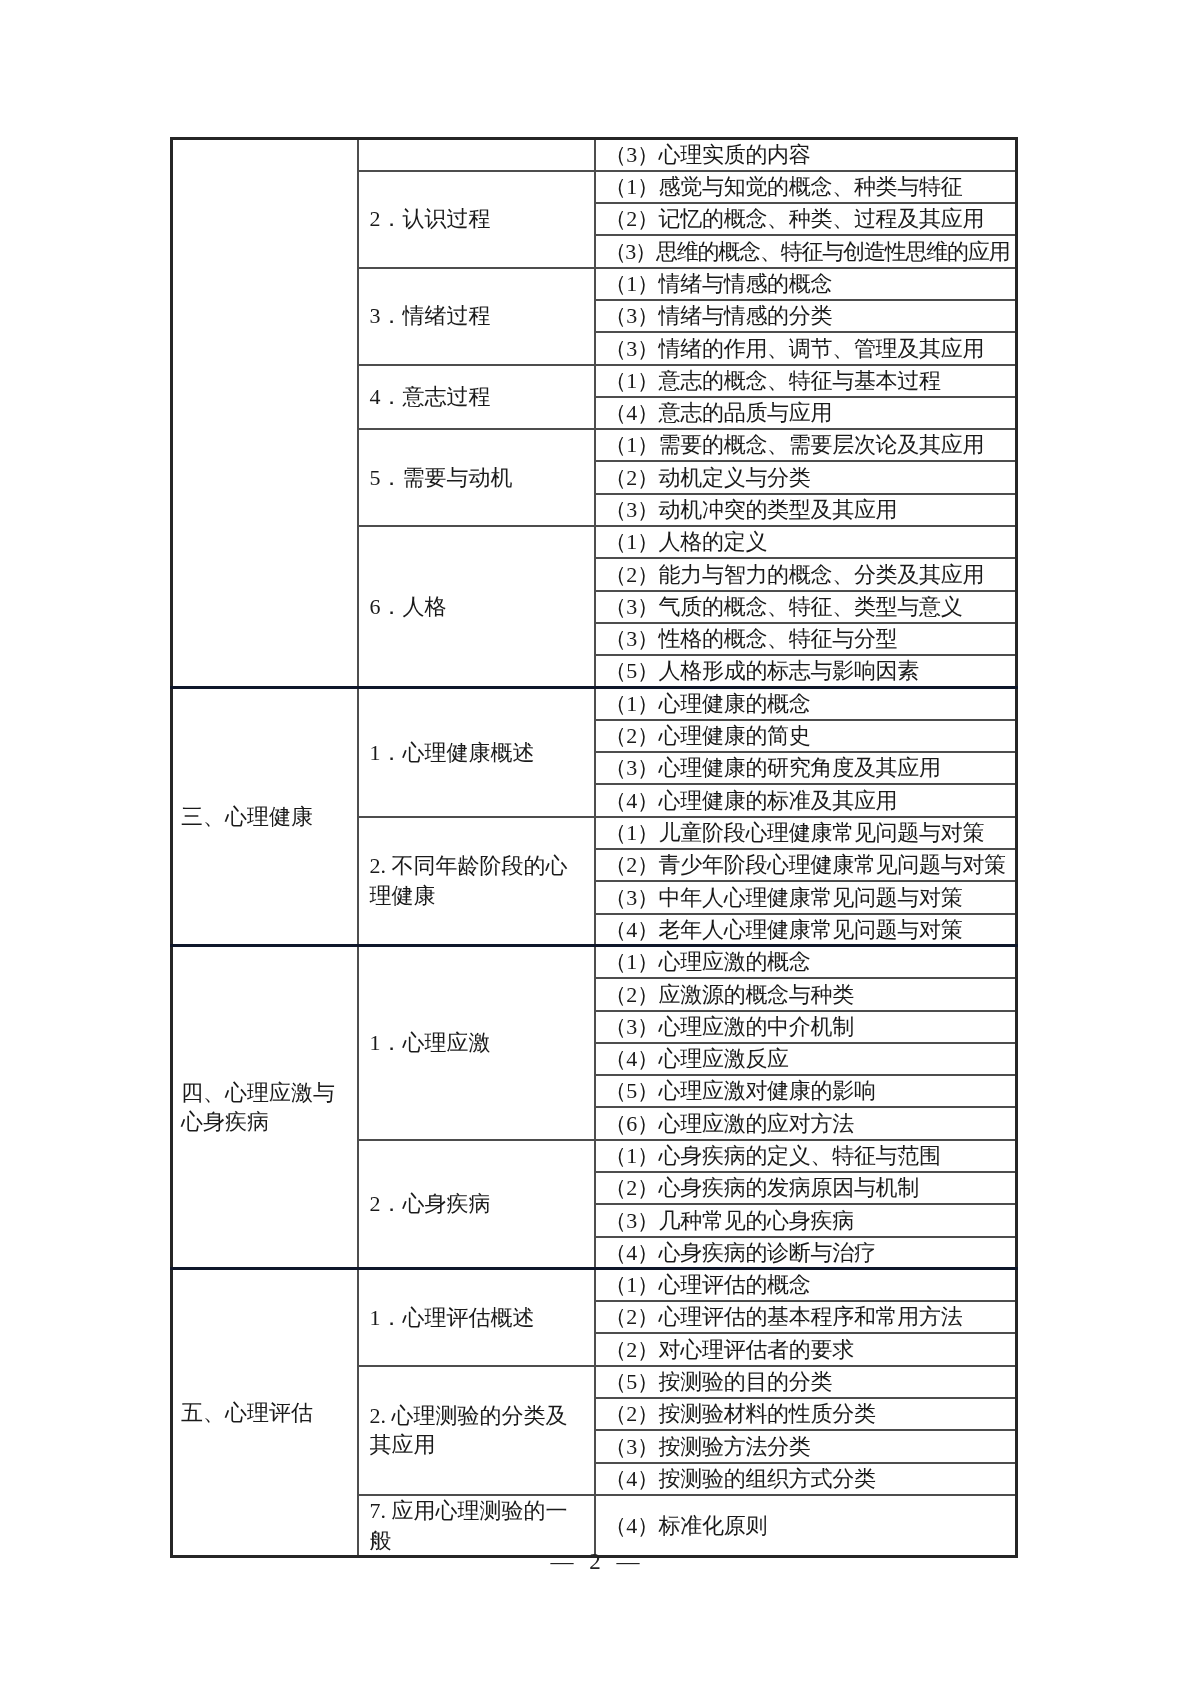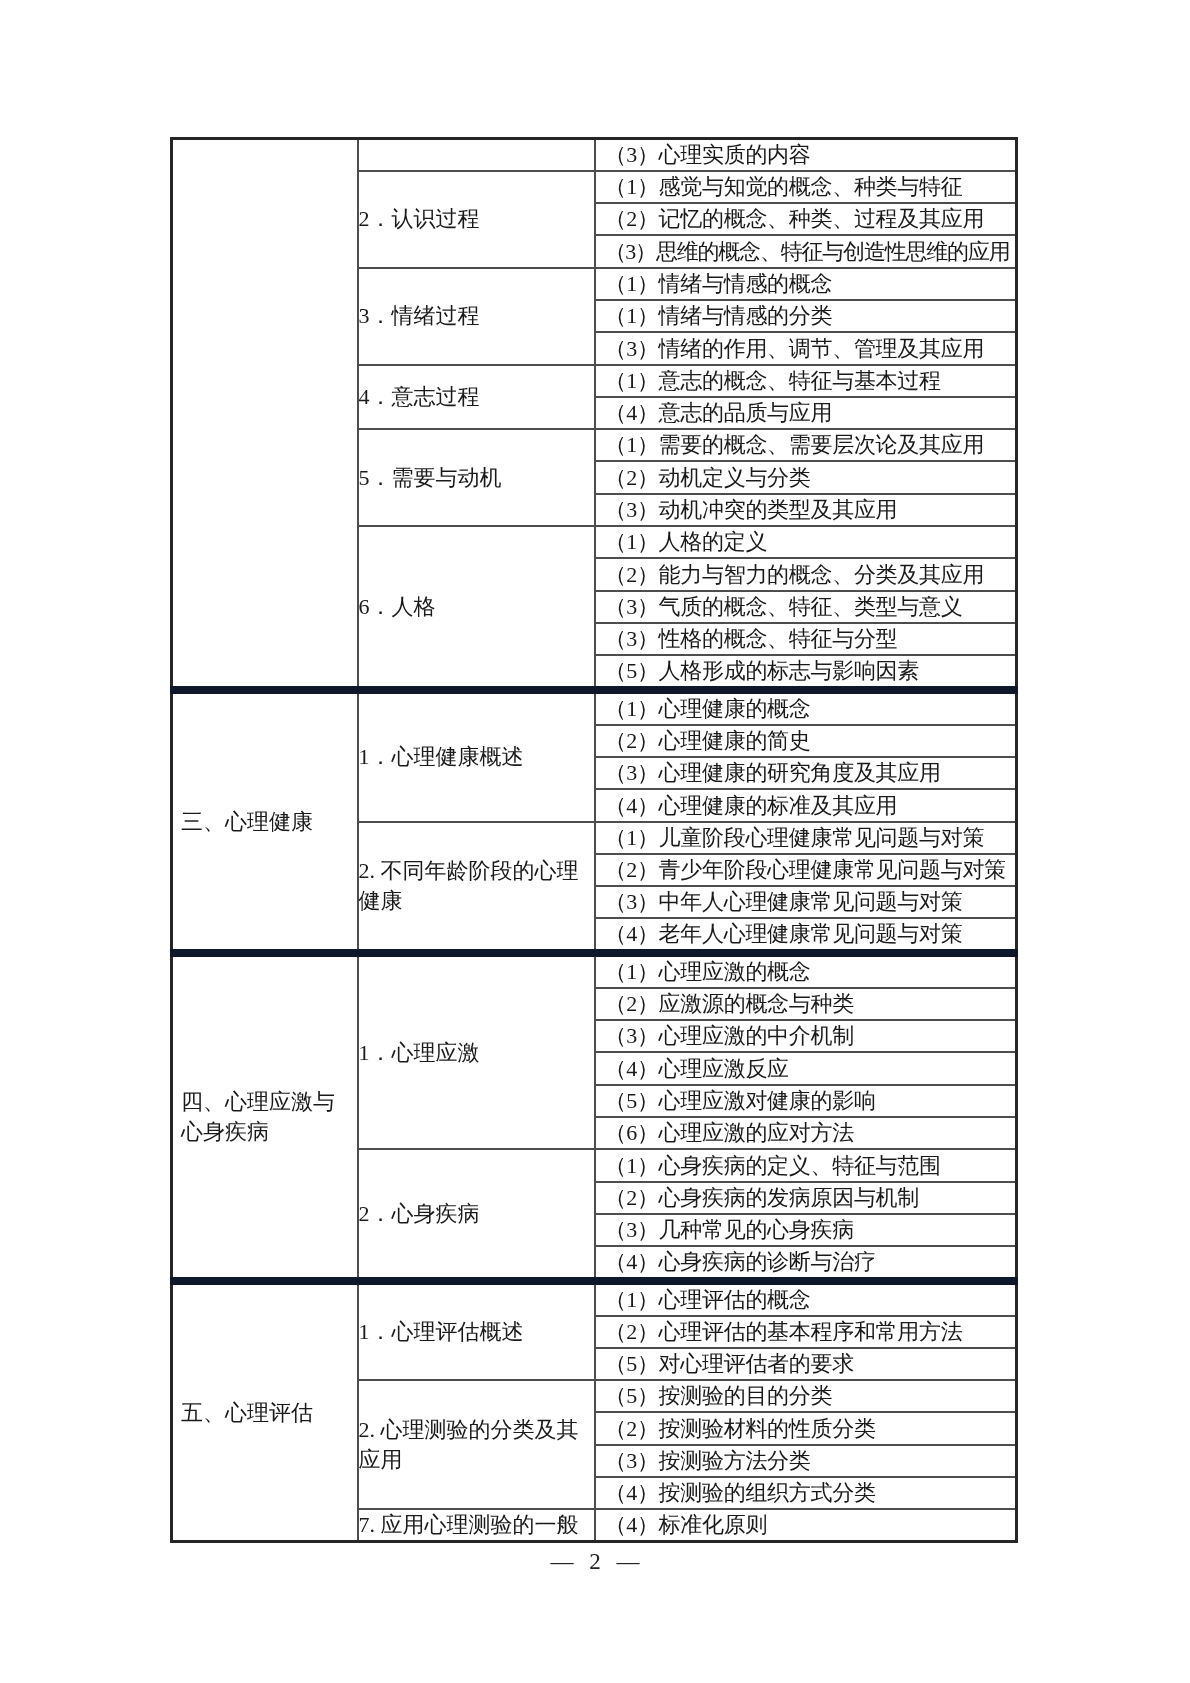--- a/index.html
+++ b/index.html
@@ -33,23 +33,23 @@
   .doc-table tr { height: 32.3px; }
   .doc-table td {
     border: 2px solid #4d4d4d;
     padding: 0;
     font-size: 22px;
     line-height: 1.35;
     vertical-align: middle;
     text-align: left;
   }
   
-  .doc-table tr.sec-row > td { border-top: 8px solid #0f172a; }
+  .doc-table tr.sec-row > td { border-top: 3px solid #0f172a; }
   td.c1 { padding-left: 8px;  padding-right: 0;   }
-  td.c2 { padding-right: 5px; }
+  td.c2 { padding-left: 11px; padding-right: 5px; }
   td.c3 {
     padding-left: 9px;
     padding-right: 2px;
     white-space: nowrap;
     overflow: hidden;
     letter-spacing: -0.3px;
   }
   td.c3.tight { letter-spacing: -1.2px; font-family: Liberation Serif, serif; }
   .page-number {
     position: absolute;
@@ -88,21 +88,21 @@
         <td class="c3">（2）记忆的概念、种类、过程及其应用</td>
       </tr>
       <tr>
         <td class="c3 tight">（3）思维的概念、特征与创造性思维的应用</td>
       </tr>
       <tr>
         <td class="c2" rowspan="3">3．情绪过程</td>
         <td class="c3">（1）情绪与情感的概念</td>
       </tr>
       <tr>
-        <td class="c3">（1）情绪与情感的分类</td>
+        <td class="c3">（3）情绪与情感的分类</td>
       </tr>
       <tr>
         <td class="c3">（3）情绪的作用、调节、管理及其应用</td>
       </tr>
       <tr>
         <td class="c2" rowspan="2">4．意志过程</td>
         <td class="c3">（1）意志的概念、特征与基本过程</td>
       </tr>
       <tr>
         <td class="c3">（4）意志的品质与应用</td>
@@ -198,21 +198,21 @@
 
       <tr class="sec-row">
         <td class="c1" rowspan="8">五、心理评估</td>
         <td class="c2" rowspan="3">1．心理评估概述</td>
         <td class="c3">（1）心理评估的概念</td>
       </tr>
       <tr>
         <td class="c3">（2）心理评估的基本程序和常用方法</td>
       </tr>
       <tr>
-        <td class="c3">（5）对心理评估者的要求</td>
+        <td class="c3">（2）对心理评估者的要求</td>
       </tr>
       <tr>
         <td class="c2" rowspan="4">2. 心理测验的分类及其应用</td>
         <td class="c3">（5）按测验的目的分类</td>
       </tr>
       <tr>
         <td class="c3">（2）按测验材料的性质分类</td>
       </tr>
       <tr>
         <td class="c3">（3）按测验方法分类</td>

